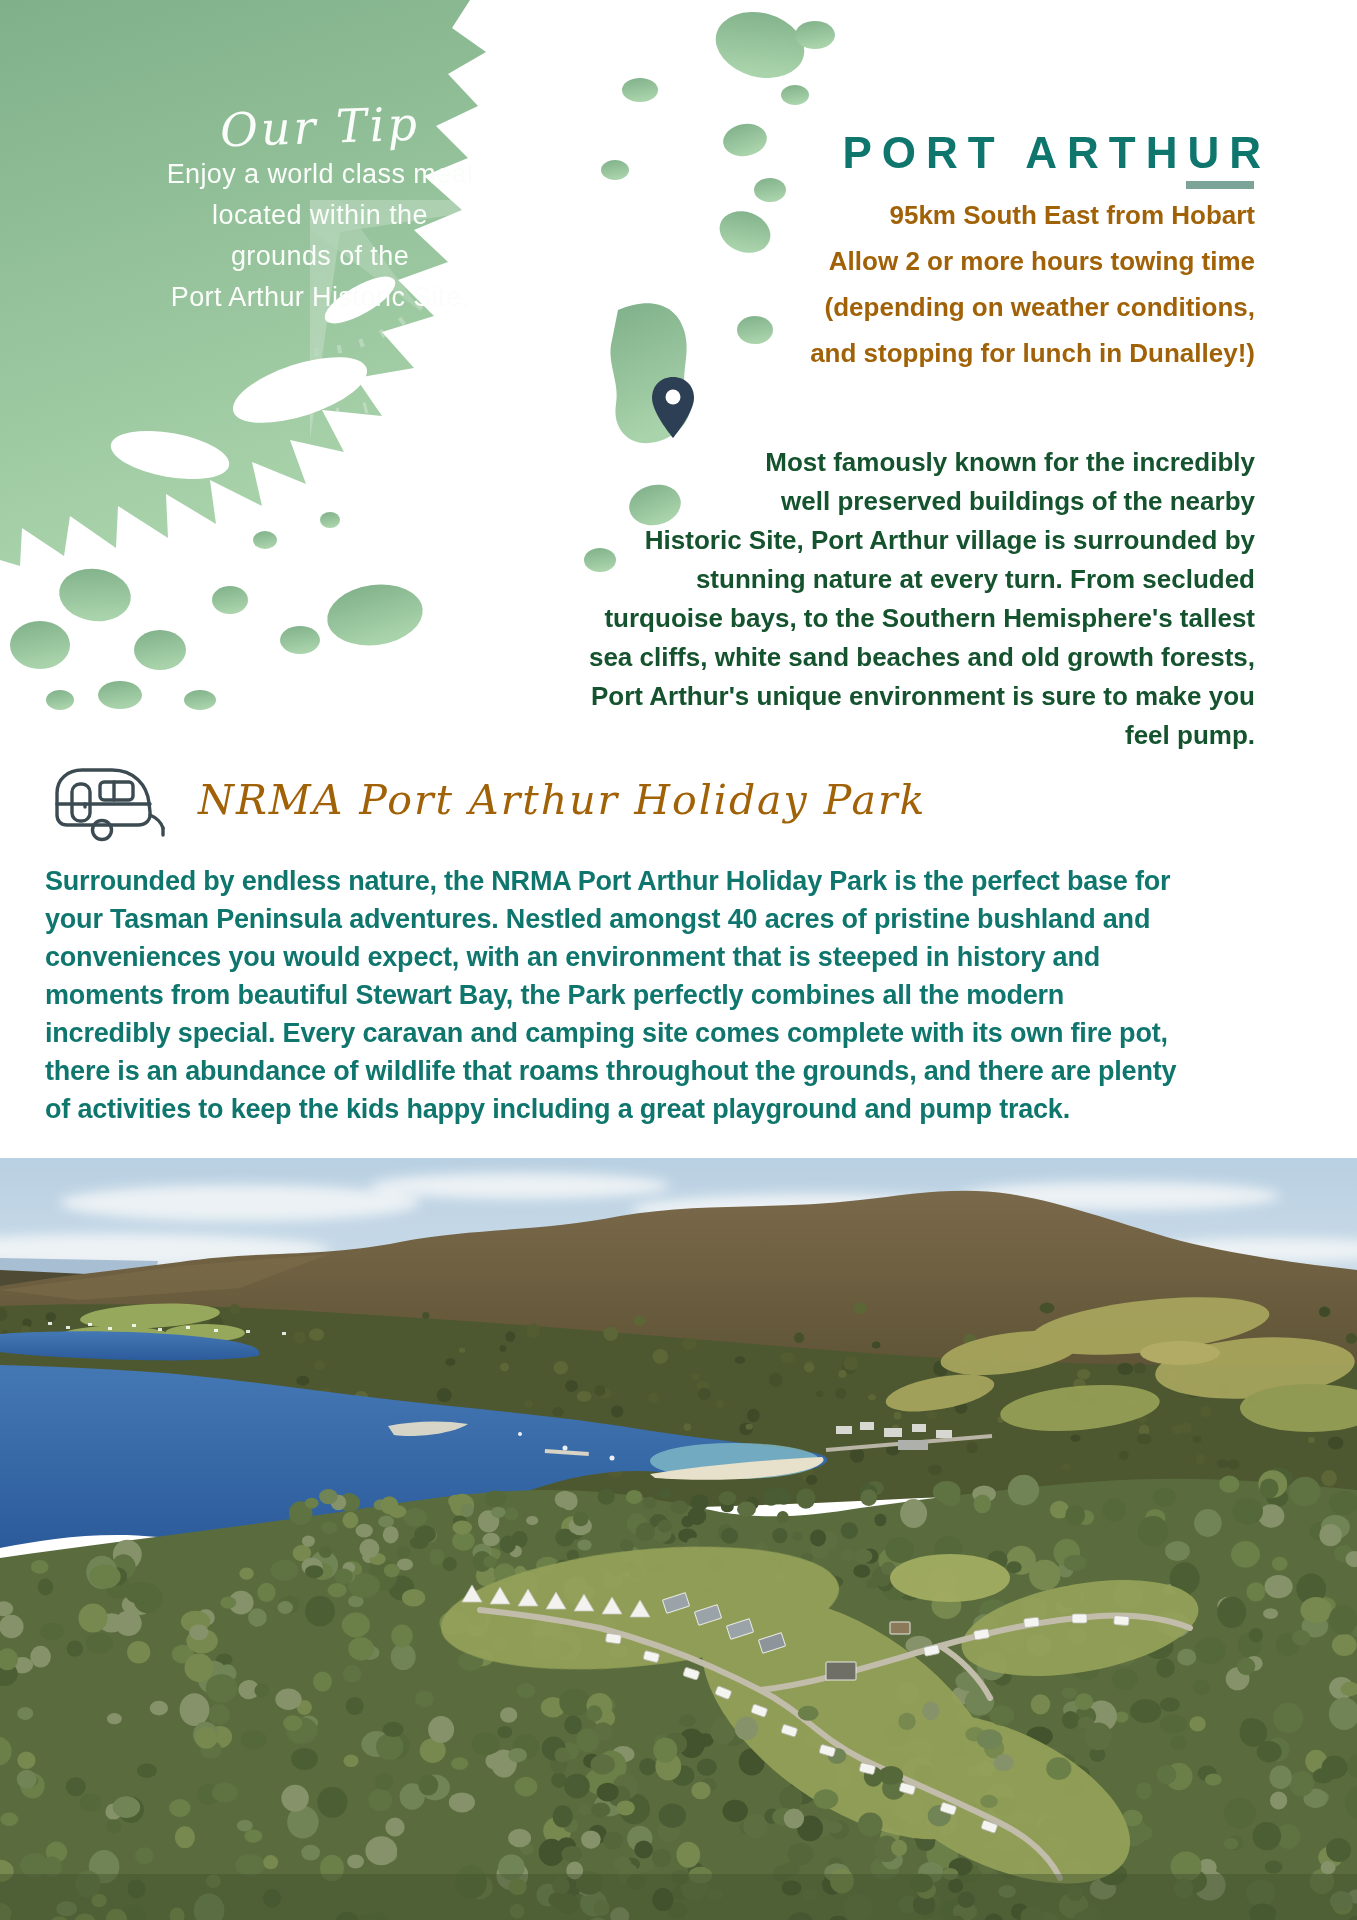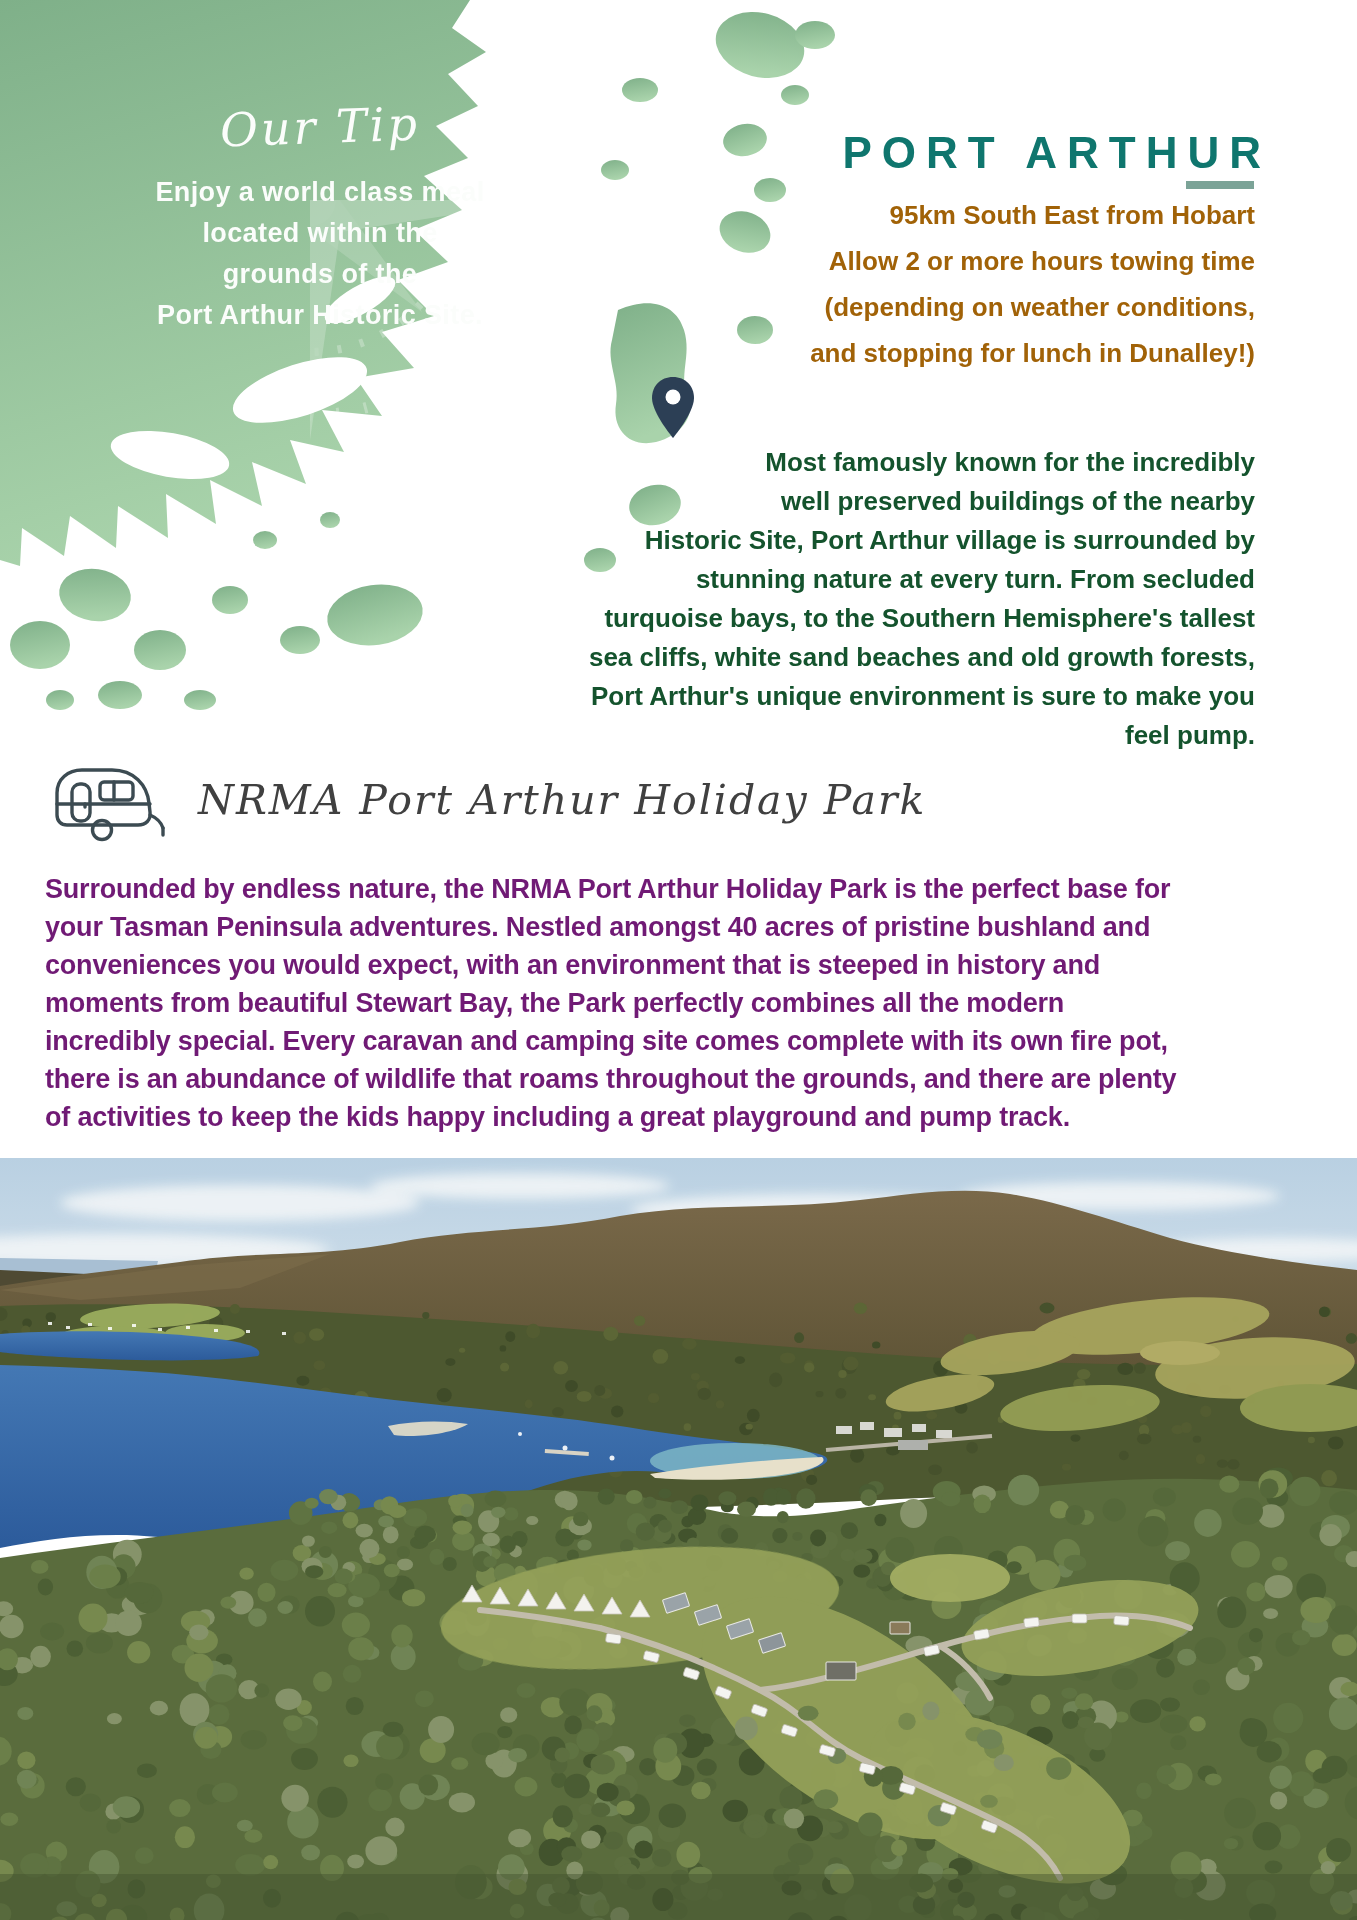--- a/index.html
+++ b/index.html
@@ -8,39 +8,39 @@
   svg{display:block;}
   .abs{position:absolute;}
 
   
   .map-art{left:0;top:0;}
 
   
   .tip{left:60px;top:100px;width:520px;text-align:center;color:#fbfdfb;}
   .tip-heading{font-family:"DejaVu Serif",serif;font-style:italic;font-size:46px;
                letter-spacing:3px;transform:rotate(-2deg);}
-  .tip-lines{margin-top:18px;font-weight:700;font-size:27px;line-height:41px;letter-spacing:.4px;}
+  .tip-lines{margin-top:0;font-weight:400;font-size:27px;line-height:41px;letter-spacing:.4px;}
 
   
   .pa-title{top:128px;right:86px;font-size:44px;font-weight:800;letter-spacing:10px;
             color:#0f766e;white-space:nowrap;}
   .pa-underline{top:181px;right:103px;width:68px;height:8px;background:#7ba397;}
 
   .pa-summary{top:192px;right:102px;text-align:right;font-size:26px;font-weight:700;
               line-height:46px;color:#a16207;white-space:nowrap;}
   .pa-desc{top:443px;right:102px;text-align:right;font-size:26px;font-weight:700;
            line-height:39px;color:#14532d;white-space:nowrap;}
 
   
   .park-head{left:52px;top:762px;display:flex;align-items:flex-start;}
   .park-head h2{margin:14px 0 0 30px;font-family:"DejaVu Serif",serif;font-style:italic;
-                font-weight:400;font-size:41px;letter-spacing:2px;color:#404040;white-space:nowrap;}
+                font-weight:400;font-size:41px;letter-spacing:2px;color:#a16207;white-space:nowrap;}
 
   .park-body{left:45px;top:862px;font-size:27px;font-weight:700;line-height:38px;
-             color:#701a75;white-space:nowrap;letter-spacing:-0.2px;margin-top:8px;}
+             color:#0f766e;white-space:nowrap;letter-spacing:-0.2px;}
 
   .photo{left:0;top:1158px;width:1357px;height:762px;}
 </style>
 </head>
 <body>
 
 <div class="page">
 
   <svg class="abs map-art" width="860" height="740" viewBox="0 0 860 740">
     <defs>

